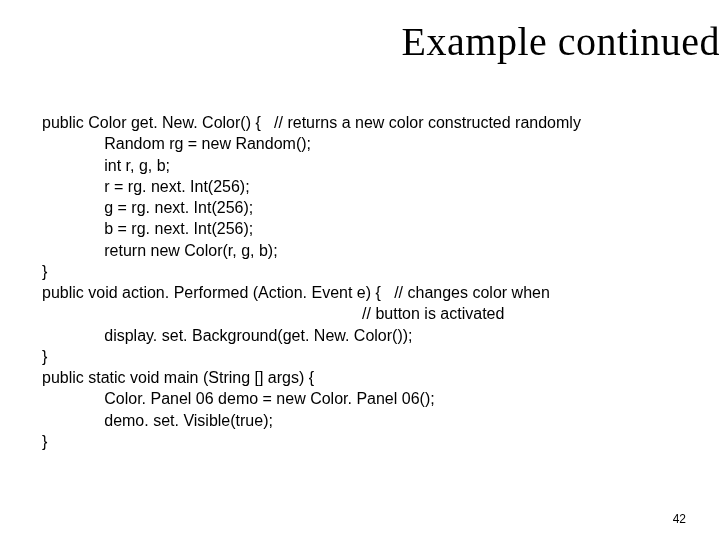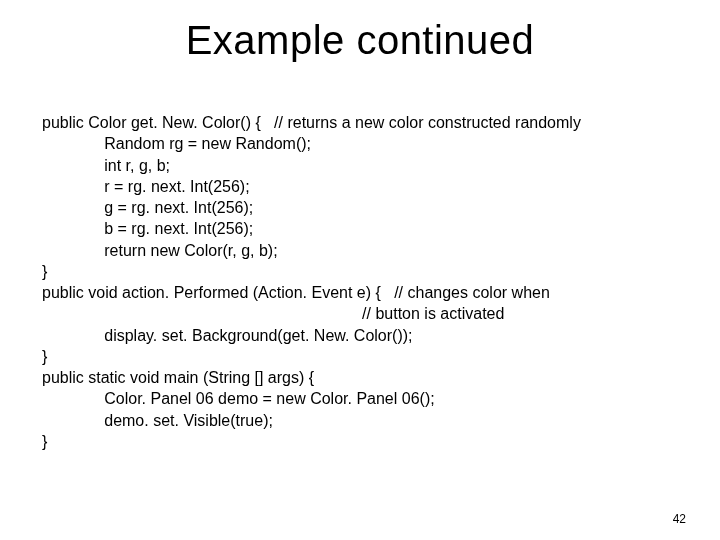--- a/index.html
+++ b/index.html
@@ -16,24 +16,25 @@
     position: relative;
     width: 720px;
     height: 540px;
     box-sizing: border-box;
   }
   .title {
     position: absolute;
     top: 18px;
     left: 0;
     width: 100%;
-    text-align: center;
+    text-align: right;
     font-size: 40px;
     font-weight: 400;
     letter-spacing: 0.5px;
+    font-family: Liberation Serif, serif;
   }
   .body {
     position: absolute;
     top: 112px;
     left: 42px;
     right: 42px;
     font-size: 16px;
     line-height: 1.33;
     white-space: pre;
     font-family: Arial, Helvetica, sans-serif;

